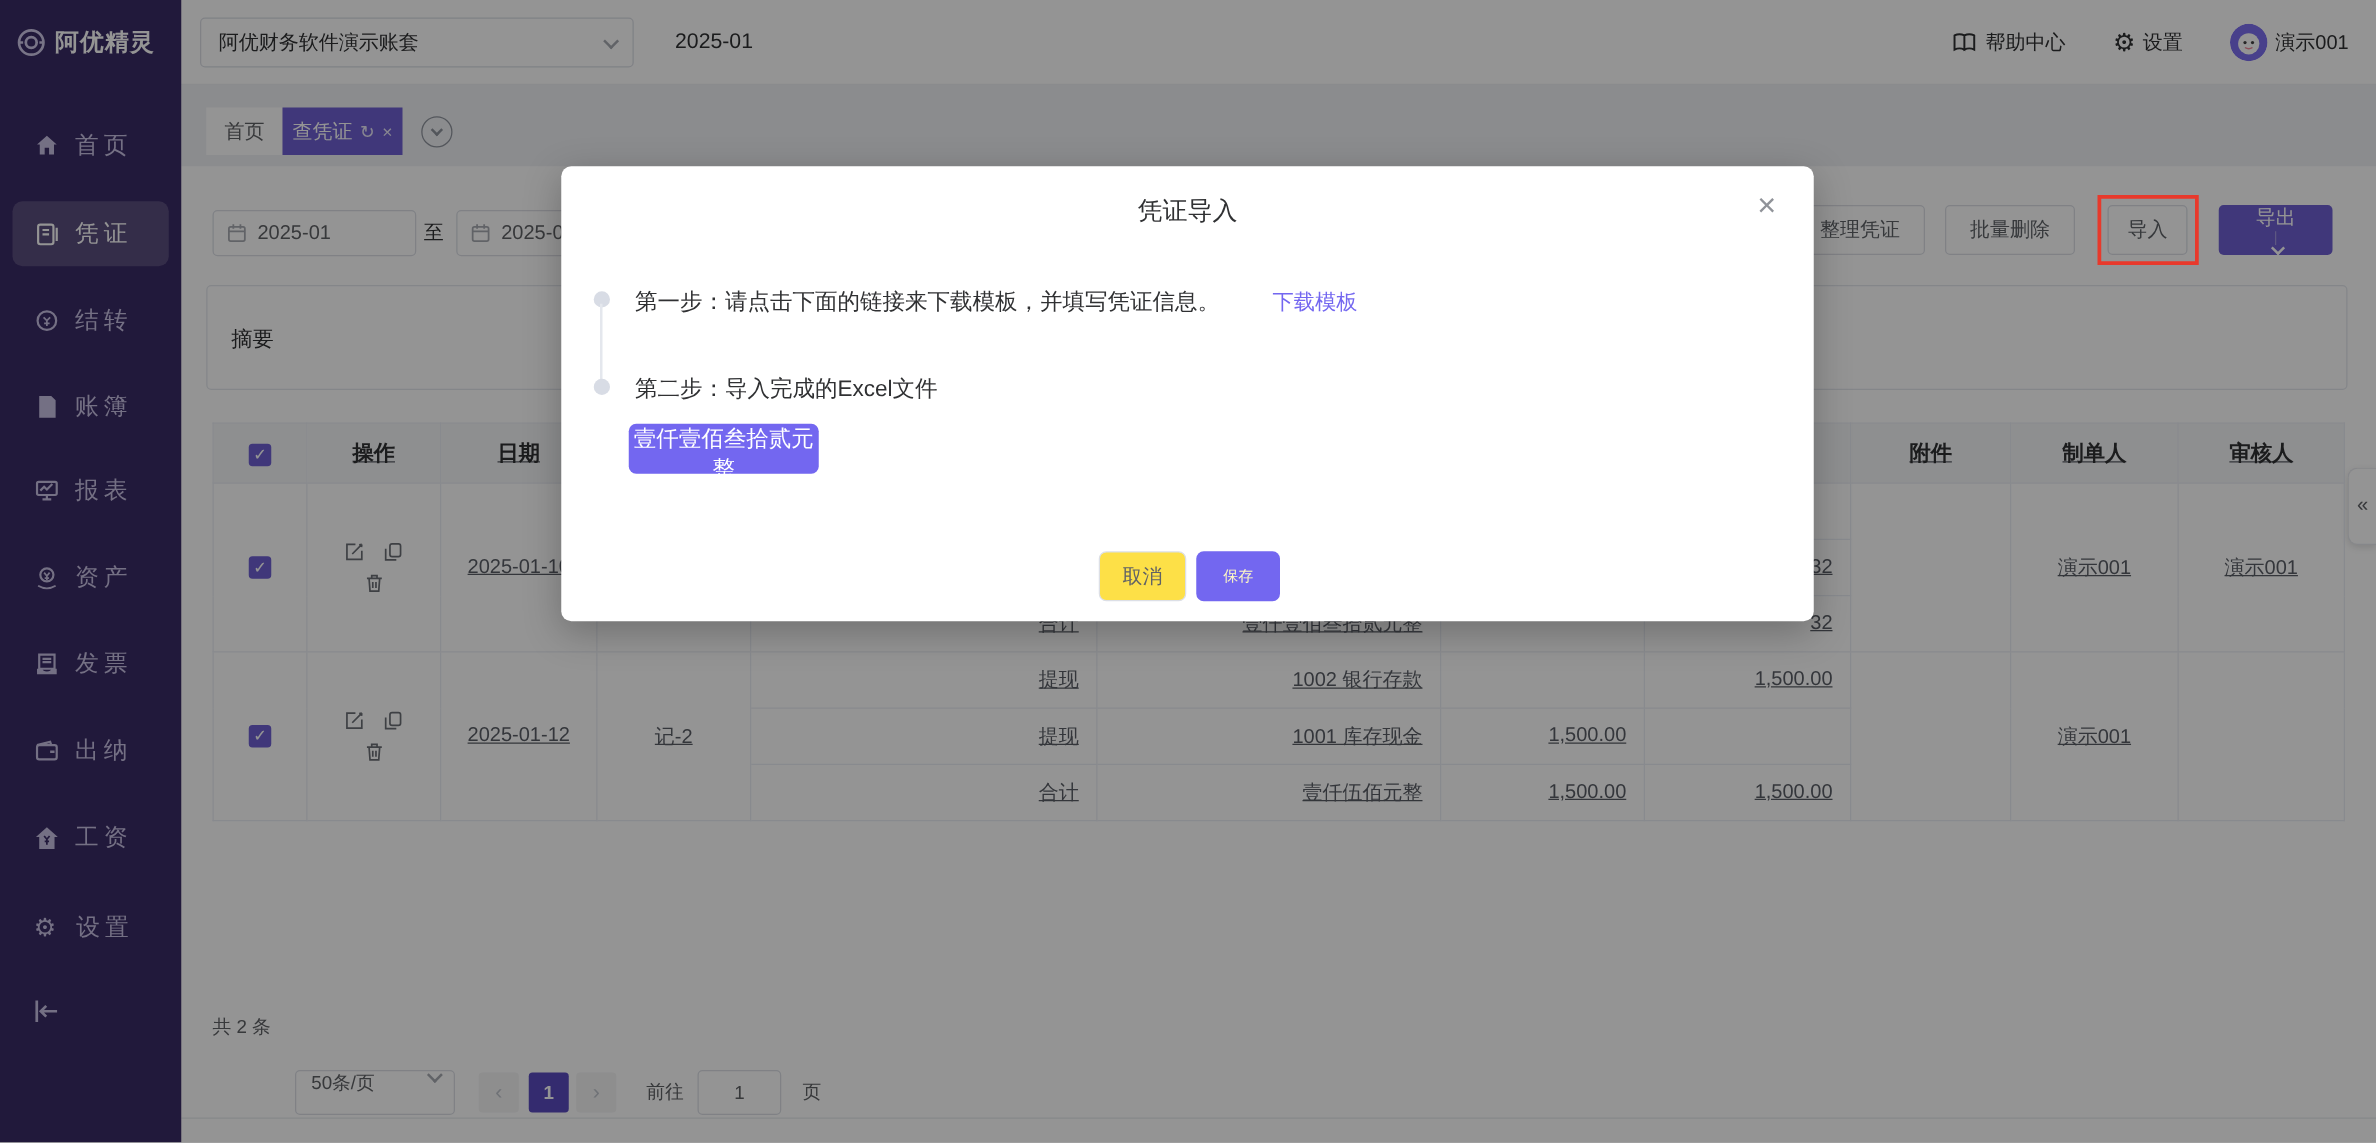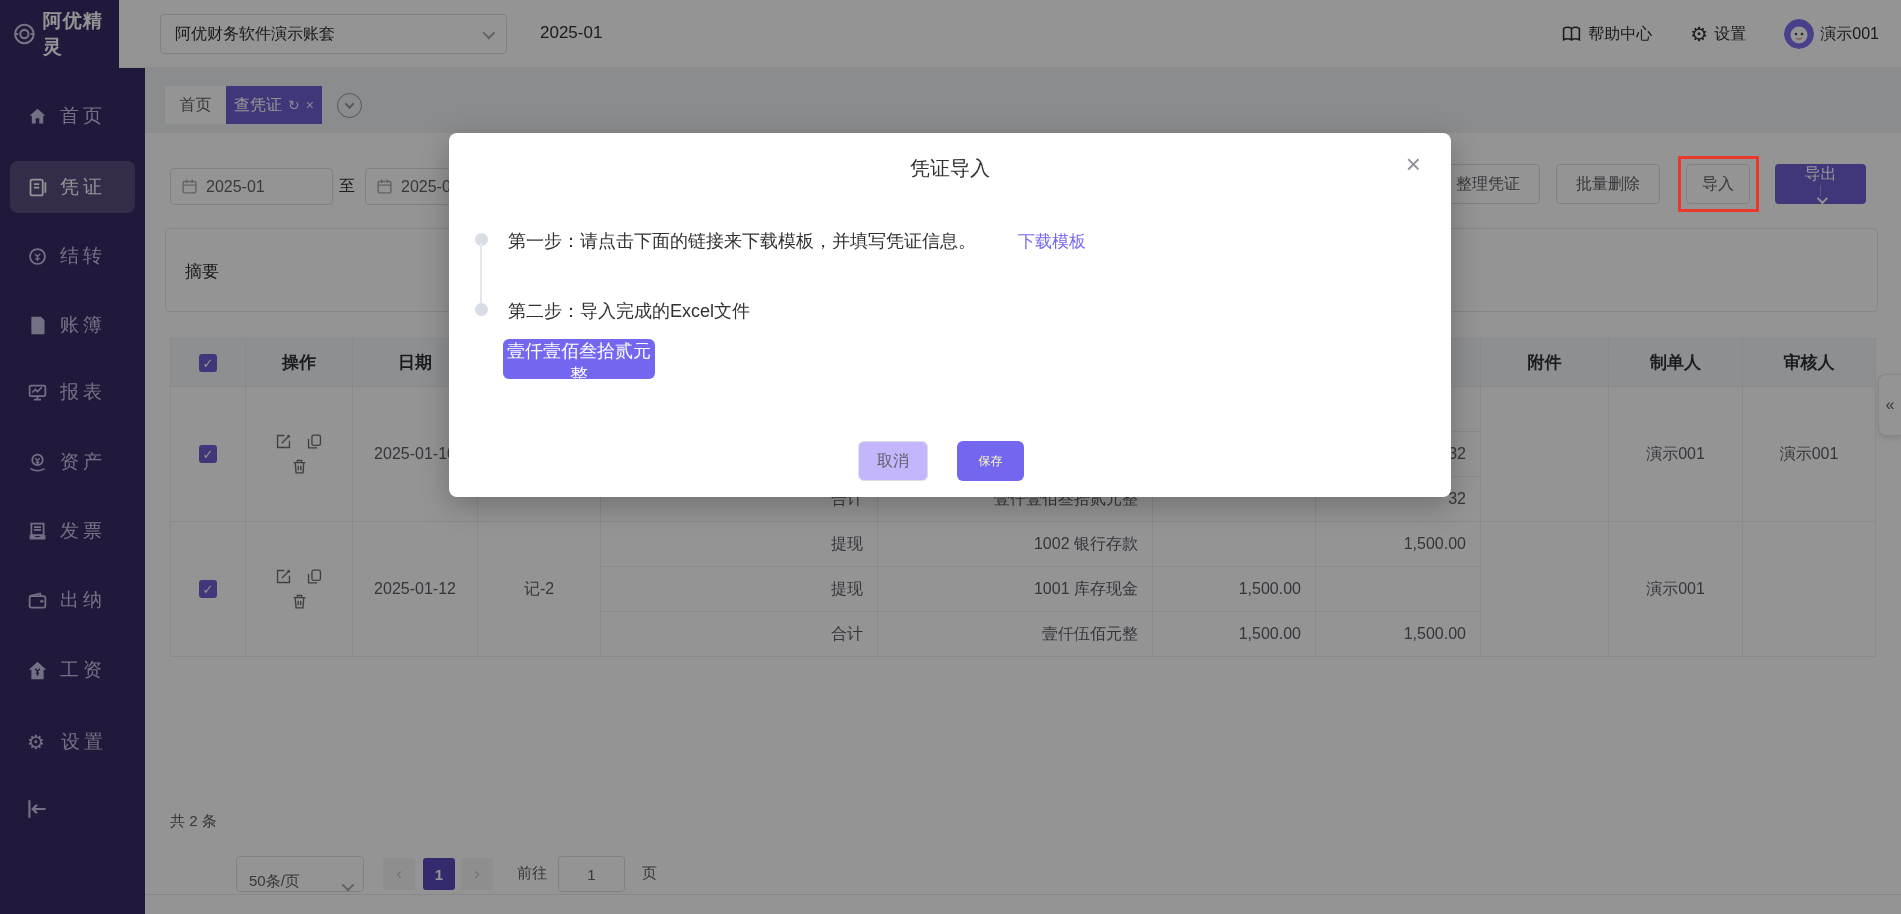--- a/index.html
+++ b/index.html
@@ -2,21 +2,21 @@
 <html><head>
 <meta charset="utf-8">
 <style>
   * { margin:0; padding:0; box-sizing:border-box; }
   html,body { background:#888; }
   body { font-family:"Liberation Sans","DejaVu Sans",sans-serif; }
   .app { position:relative; width:1901px; height:914px; background:#fff; overflow:hidden; color:#303133; }
 
   
   .topbar { position:absolute; left:0; top:0; width:1901px; height:68px; background:#fff; border-bottom:1px solid #eef0f3; z-index:2; }
-  .brand { position:absolute; left:0; top:0; width:119px; height:68px; background:#3a2b66; display:flex; align-items:center; padding-left:12px; }
+  .brand { position:absolute; left:0; top:0; width:145px; height:68px; background:#3a2b66; display:flex; align-items:center; padding-left:12px; }
   .brand-logo { width:26px; height:26px; margin-right:6px; }
   .brand-name { color:#fff; font-size:19px; font-weight:bold; letter-spacing:1px; }
   .acct { position:absolute; left:160px; top:14px; width:347px; height:40px; border:1px solid #dcdfe6; border-radius:4px; display:flex; align-items:center; padding:0 14px; font-size:16px; color:#303133; cursor:pointer; }
   .acct .flex1 { flex:1; }
   .caret { width:9px; height:9px; border-right:2px solid #a8abb2; border-bottom:2px solid #a8abb2; transform:rotate(45deg) translateY(-2px); display:inline-block; }
   .period { position:absolute; left:540px; top:23px; font-size:17px; color:#303133; }
   .top-right { position:absolute; right:22px; top:0; height:68px; display:flex; align-items:center; gap:38px; }
   .top-item { display:flex; align-items:center; gap:6px; font-size:16px; color:#303133; cursor:pointer; }
   .gear-glyph { font-size:20px; color:#303133; }
   .avatar { width:30px; height:30px; border-radius:50%; }
@@ -55,49 +55,49 @@
   .b-exp { left:1775px; width:91px; background:#6e5fd2; border:none; color:#fff; padding:0; overflow:hidden;flex-direction:column; }
   .b-exp .exp-main { width:55px; text-align:center; }
   .b-exp .exp-div { width:1px; height:40px; background:rgba(255,255,255,.35); }
   .b-exp .exp-caret { width:34px; display:flex; align-items:center; justify-content:center; }
   .b-exp .caret { border-color:#fff; width:8px; height:8px; }
   .red-box { position:absolute; left:1678px; top:156px; width:81px; height:56px; border:3px solid #e8392b; z-index:60; pointer-events:none; }
 
   .side-toggle { position:absolute; left:1878px; top:374px; width:23px; height:62px; background:#fff; border:1px solid #e7e9ee; border-right:none; border-radius:8px 0 0 8px; box-shadow:0 2px 6px rgba(0,0,0,.12); display:flex; align-items:center; justify-content:center; font-size:16px; color:#606266; cursor:pointer; }
 
   
-  table.vt { position:absolute; left:170px; top:338px; width:1705px; border-collapse:collapse; table-layout:fixed; font-size:16px; color:#5a5e66; }
+  table.vt { position:absolute; left:170px; top:338px; width:1705px; border-collapse:collapse; table-layout:fixed; font-size:16px; color:#5a5e66;text-decoration:underline; }
   .vt th, .vt td { border:1px solid #ebeef5; padding:0 14px; height:45px; text-align:center; overflow:hidden; white-space:nowrap; }
   .vt th { background:#f5f6f8; color:#303133; font-weight:600; font-size:17px; height:48px; }
   .vt td.l { text-align:right; }
   .vt td.r { text-align:right; }
   .cb { width:18px; height:18px; background:#6e5fd2; border-radius:3px; display:inline-flex; align-items:center; justify-content:center; cursor:pointer; }
   .cb::after { content:"✓"; color:#fff; font-size:13px; }
   .ops { display:flex; flex-wrap:wrap; justify-content:center; gap:8px 14px; width:56px; margin:0 auto; }
   .ops svg { cursor:pointer; }
 
   
   .pg-text { position:absolute; font-size:15px; color:#606266; }
-  .pg-select { position:absolute; left:236px; top:856px; width:128px; height:36px; border:1px solid #dcdfe6; border-radius:4px; display:flex; align-items:flex-end; padding:0 12px; font-size:15px; color:#606266; cursor:pointer; }
+  .pg-select { position:absolute; left:236px; top:856px; width:128px; height:36px; border:1px solid #dcdfe6; border-radius:4px; display:flex; align-items:flex-start; padding:0 12px; font-size:15px; color:#606266; cursor:pointer; }
   .pg-btn { position:absolute; top:858px; width:32px; height:32px; border-radius:3px; background:#f4f4f5; color:#c0c4cc; display:flex; align-items:center; justify-content:center; font-size:17px; cursor:pointer; }
   .pg-cur { background:#5a4bbf; color:#fff; font-weight:bold; font-size:15px; }
   .pg-input { position:absolute; left:558px; top:856px; width:67px; height:36px; border:1px solid #dcdfe6; border-radius:4px; text-align:center; font-size:15px; color:#606266; outline:none; font-family:inherit; }
   .content-bottom { position:absolute; left:145px; top:894px; width:1756px; height:1px; background:#e8eaee; }
 
   
   .overlay { position:absolute; left:0; top:0; width:1901px; height:914px; background:rgba(0,0,0,.42); z-index:50; }
   .modal { position:absolute; left:449px; top:133px; width:1002px; height:364px; background:#fff; border-radius:8px; box-shadow:0 8px 30px rgba(0,0,0,.25); z-index:100; }
   .m-title { position:absolute; left:0; top:22px; width:100%; text-align:center; font-size:20px; color:#303133; }
   .m-close { position:absolute; right:30px; top:18px; font-size:26px; color:#909399; cursor:pointer; line-height:1; }
   .m-line { position:absolute; left:31px; top:110px; width:2px; height:62px; background:#e4e7ed; }
   .m-dot { position:absolute; left:26px; width:13px; height:13px; border-radius:50%; background:#d8dce5; }
   .m-step { position:absolute; left:59px; font-size:18px; color:#303133; display:flex; align-items:center; }
   .m-link { margin-left:42px; color:#7367f0; font-size:17px; cursor:pointer; }
   .m-choose { position:absolute; left:54px; top:206px; width:152px; height:40px; background:#7367f0; color:#fff; border:none; border-radius:6px; font-size:18px; cursor:pointer; font-family:inherit; }
-  .m-cancel { position:absolute; left:409px; top:308px; width:70px; height:40px; background:#c4b5fd; border:1px solid #dcdfe6; border-radius:6px; color:#606266; font-size:16px; cursor:pointer; font-family:inherit; }
+  .m-cancel { position:absolute; left:430px; top:308px; width:70px; height:40px; background:#fde047; border:1px solid #dcdfe6; border-radius:6px; color:#606266; font-size:16px; cursor:pointer; font-family:inherit; }
   .m-save { position:absolute; left:508px; top:308px; width:67px; height:40px; background:#7367f0; border:none; border-radius:6px; color:#fef9c3; font-size:12px; cursor:pointer; font-family:inherit; }
 </style>
 </head>
 <body>
 
 <div class="app">
 
   <div class="topbar">
     <div class="brand">
       <svg class="brand-logo" viewBox="0 0 24 24" fill="none" stroke="#cfc9e8" stroke-width="2">

